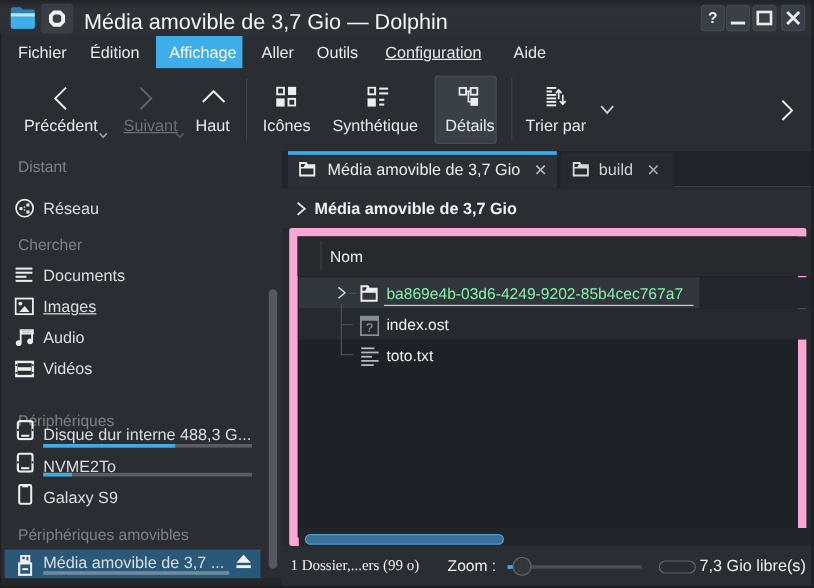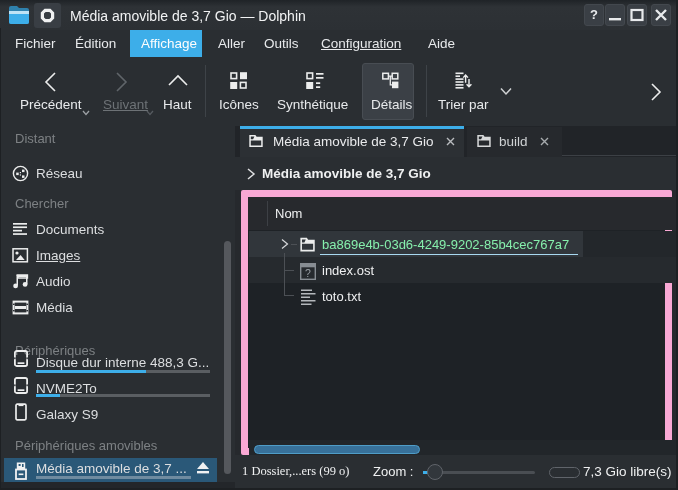--- a/index.html
+++ b/index.html
@@ -2,21 +2,21 @@
 <html><head>
 <meta charset="utf-8">
 <style>
   * { margin:0; padding:0; box-sizing:border-box; }
   html,body { width:678px; height:490px; overflow:hidden; }
   body { font-family:"Liberation Sans", sans-serif; background:#26292d; color:#eff0f1; font-size:13px; position:relative; }
   .abs { position:absolute; }
 
   
   #titlebar { left:0; top:0; width:678px; height:30px; background:linear-gradient(#1f2327 0px, #2e3236 7px, #2c3034 30px); }
-  #titlebar .title { left:70px; top:8px; font-size:14px; color:#f2f3f4; }
+  #titlebar .title { left:70px; top:8px; font-size:18px; color:#f2f3f4; }
   .winbtn { width:20px; height:22px; top:4px; background:#3a3f45; border:1px solid #43484e; border-radius:3px; color:#e8eaec; text-align:center; line-height:20px; font-weight:bold; font-size:13px; }
 
   
   #menubar { left:0; top:30px; width:678px; height:27px; background:#2a2e32; }
   .menu-item { position:absolute; top:0; height:27px; line-height:27px; color:#e8eaec; font-size:13.5px; }
   .menu-sel { background:#3daee9; color:#fdfdfd; }
 
   
   #toolbar { left:0; top:57px; width:678px; height:69px; background:#2a2e32; }
   .tbtxt { position:absolute; font-size:13.5px; color:#e8eaec; }
@@ -154,21 +154,21 @@
     </svg>
 </div>
 
 <div id="sidebar" class="abs">
   <div class="shead" style="top:5px;">Distant</div>
   <div class="sitem" style="top:40px;">Réseau</div>
   <div class="shead" style="top:70px;">Chercher</div>
   <div class="sitem" style="top:96px;">Documents</div>
   <div class="sitem" style="top:122px;text-decoration:underline;">Images</div>
   <div class="sitem" style="top:148px;">Audio</div>
-  <div class="sitem" style="top:174px;">Média</div>
+  <div class="sitem" style="top:174px;">Vidéos</div>
   <div class="shead" style="top:217px;text-align:center;">Périphériques</div>
   <div class="sitem" style="top:229px;">Disque dur interne 488,3 G...</div>
   <div class="sitem" style="top:255px;">NVME2To</div>
   <div class="sitem" style="top:281px;">Galaxy S9</div>
   <div class="shead" style="top:312px;">Périphériques amovibles</div>
 
   <div class="abs" style="left:36px; top:244px; width:174px; height:3px; background:#5a5e62;"></div>
   <div class="abs" style="left:36px; top:244px; width:110px; height:3px; background:#3daee9;"></div>
   <div class="abs" style="left:36px; top:268px; width:174px; height:3px; background:#5a5e62;"></div>
   <div class="abs" style="left:36px; top:268px; width:24px; height:3px; background:#3daee9;"></div>

